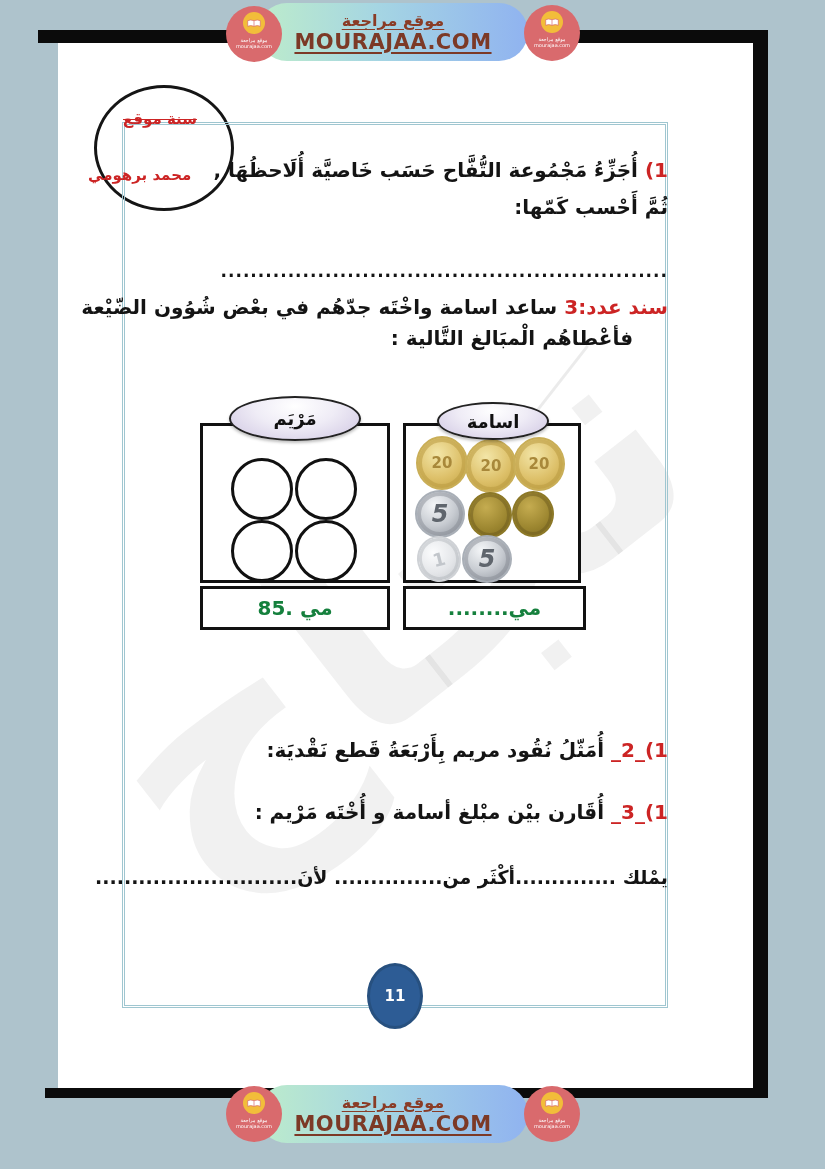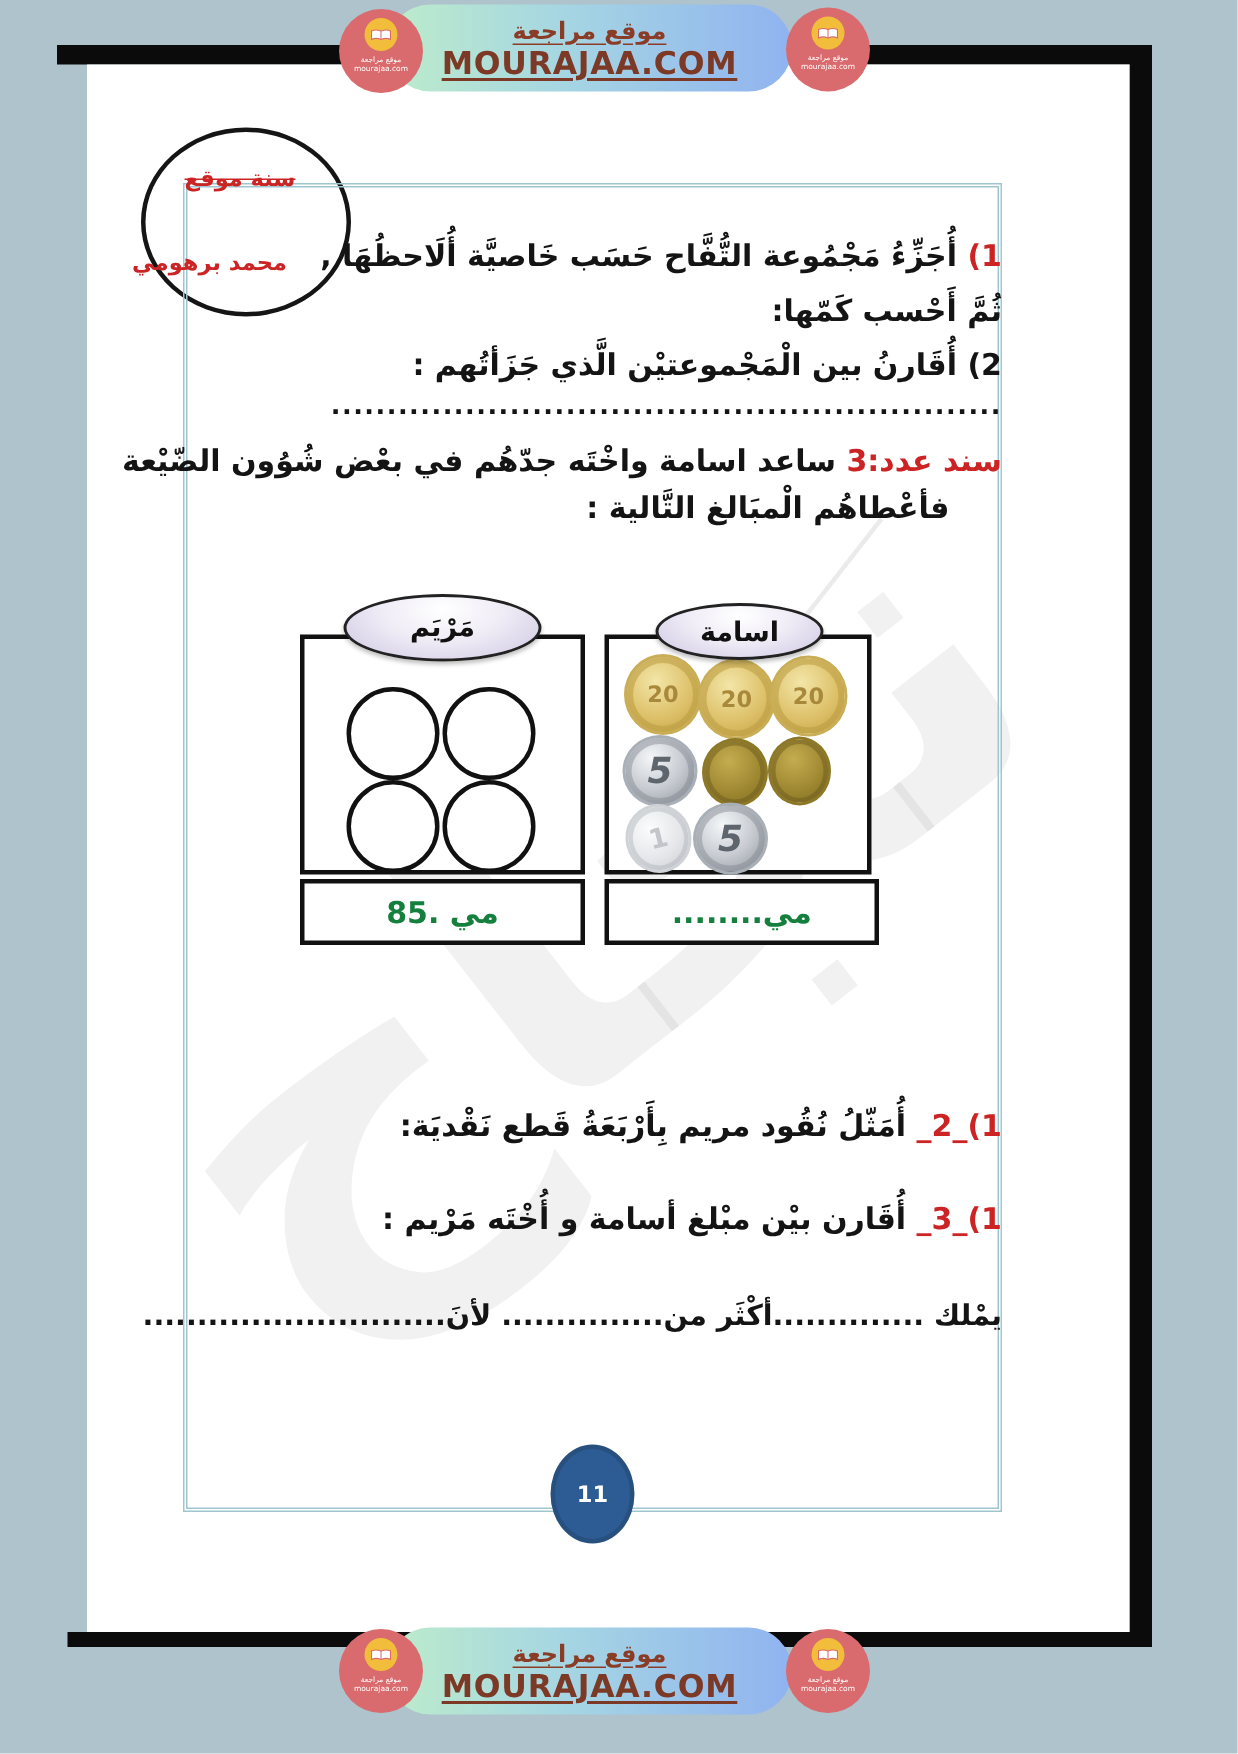--- a/index.html
+++ b/index.html
@@ -116,24 +116,20 @@
   <div class="stamp-grade">سنة موقع</div>
   <div class="stamp-name">محمد برهومي</div>
 
   <div id="inner-border"></div>
 
   <div class="tline" style="top:158px;">
     <span class="num-ltr red">(1</span>
     <span>أُجَزِّءُ مَجْمُوعة التُّفَّاح  حَسَب خَاصيَّة أُلَاحظُهَا ,</span>
   </div>
   <div class="tline" style="top:195px;">ثُمَّ أَحْسب كَمّها:</div>
-  <div class="tline" style="top:231px;">
-    <span class="num-ltr">(2</span>
-    <span>أُقَارنُ بين الْمَجْموعتيْن الَّذي جَزَأتُهم :</span>
-  </div>
   <div class="tline" style="top:261px; font-size:17px; letter-spacing:1px;">............................................................</div>
 
   <div class="tline" style="top:295px;">
     <span class="red">سند عدد:3</span>
     <span> </span>
     <span>ساعد اسامة واخْتَه جدّهُم في بعْض شُوُون الضّيْعة</span>
   </div>
   <div class="tline" style="top:326px; right:192px;">فأعْطاهُم الْمبَالغ التَّالية :</div>
 
   <div id="box-mariem" class="mbox">

